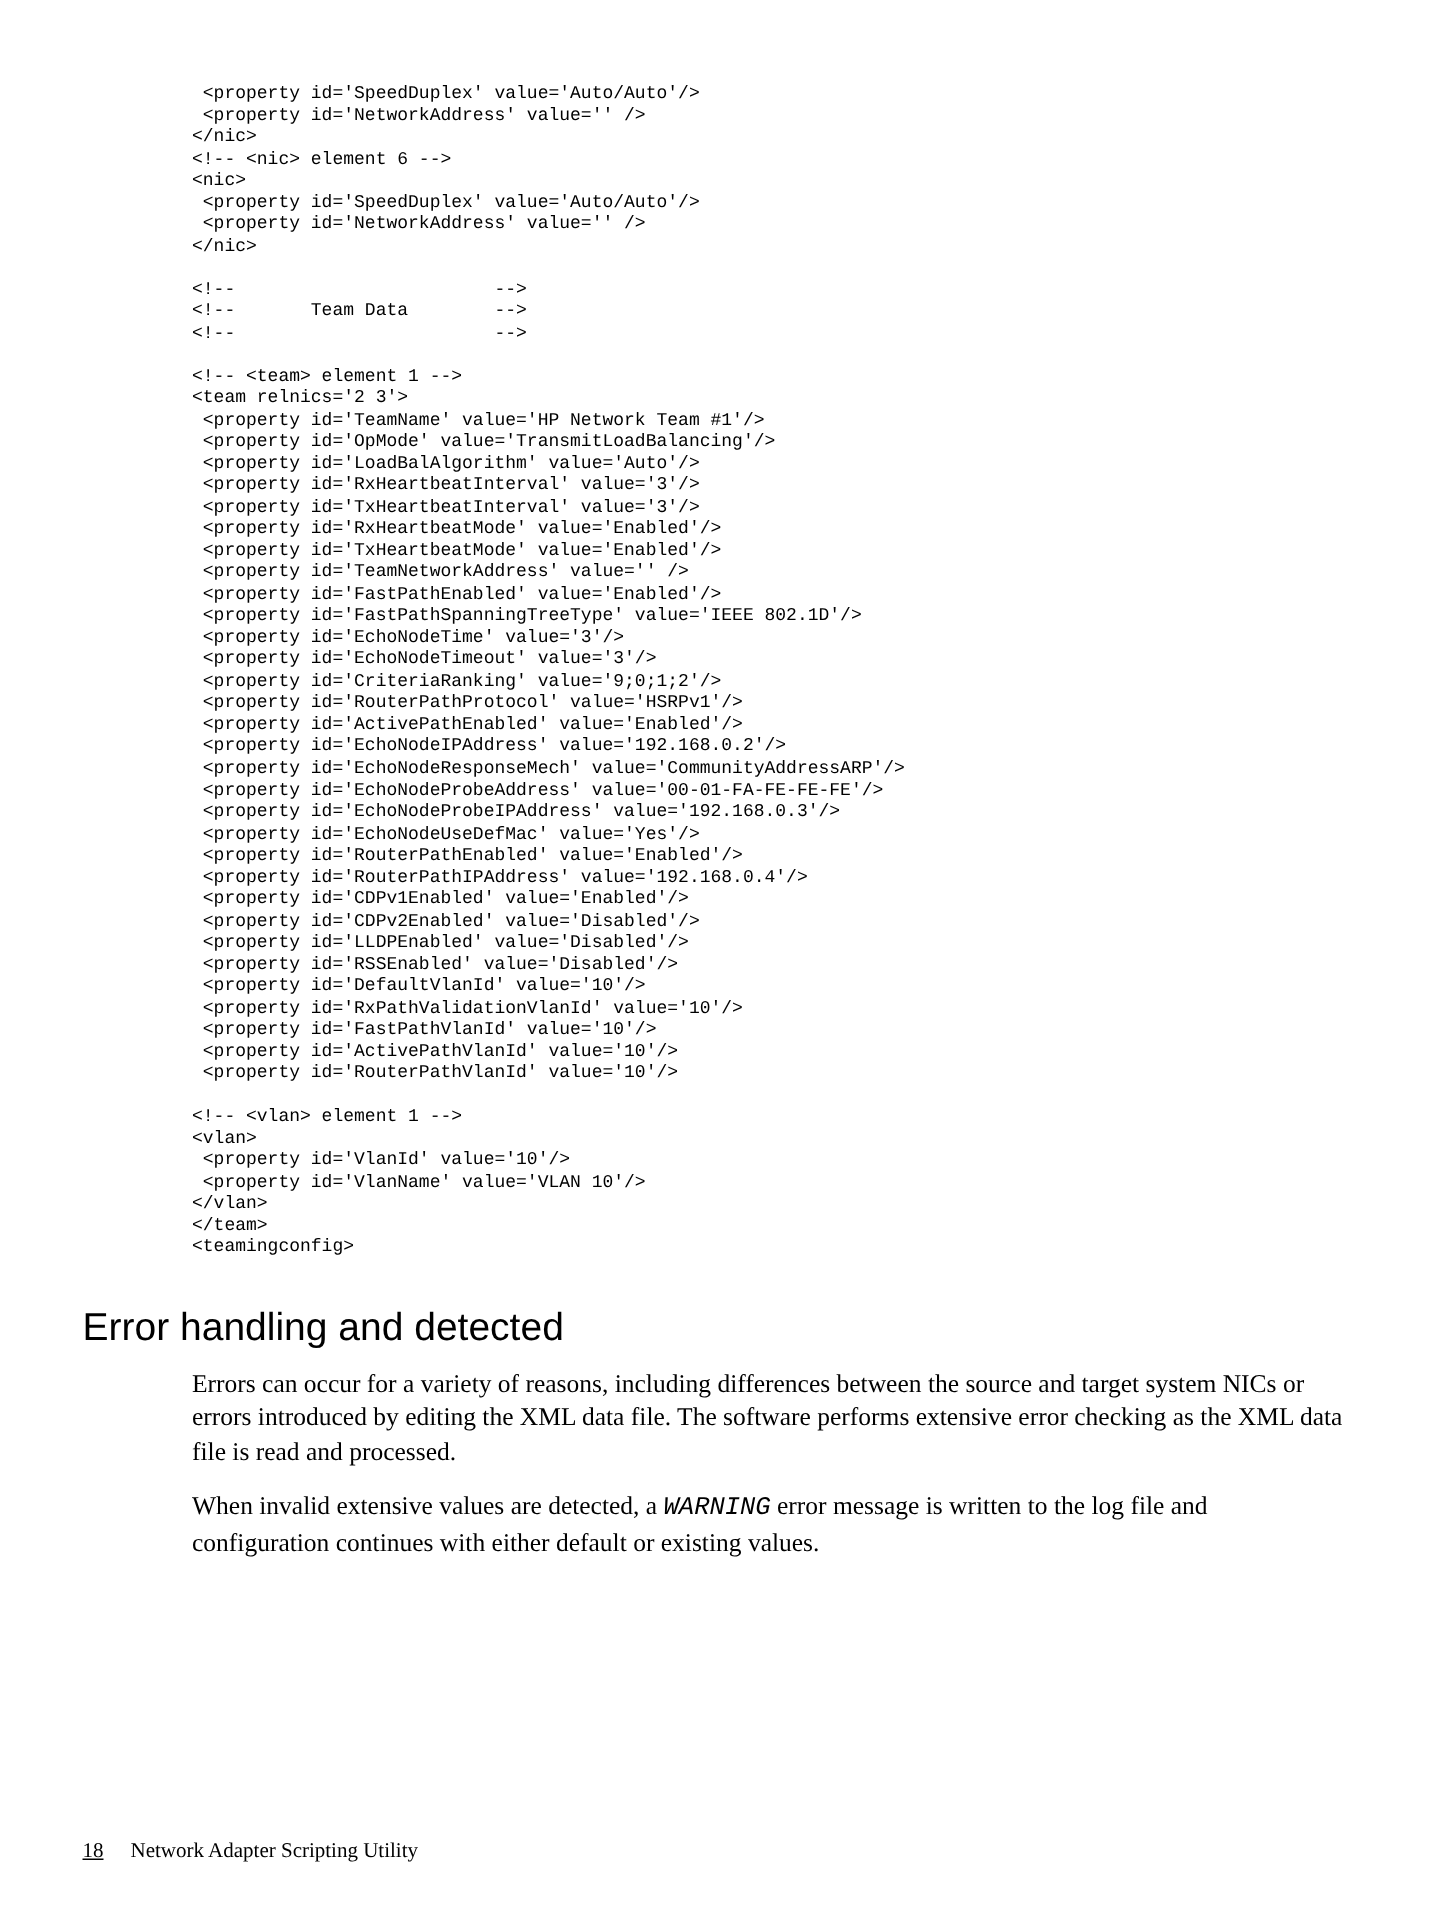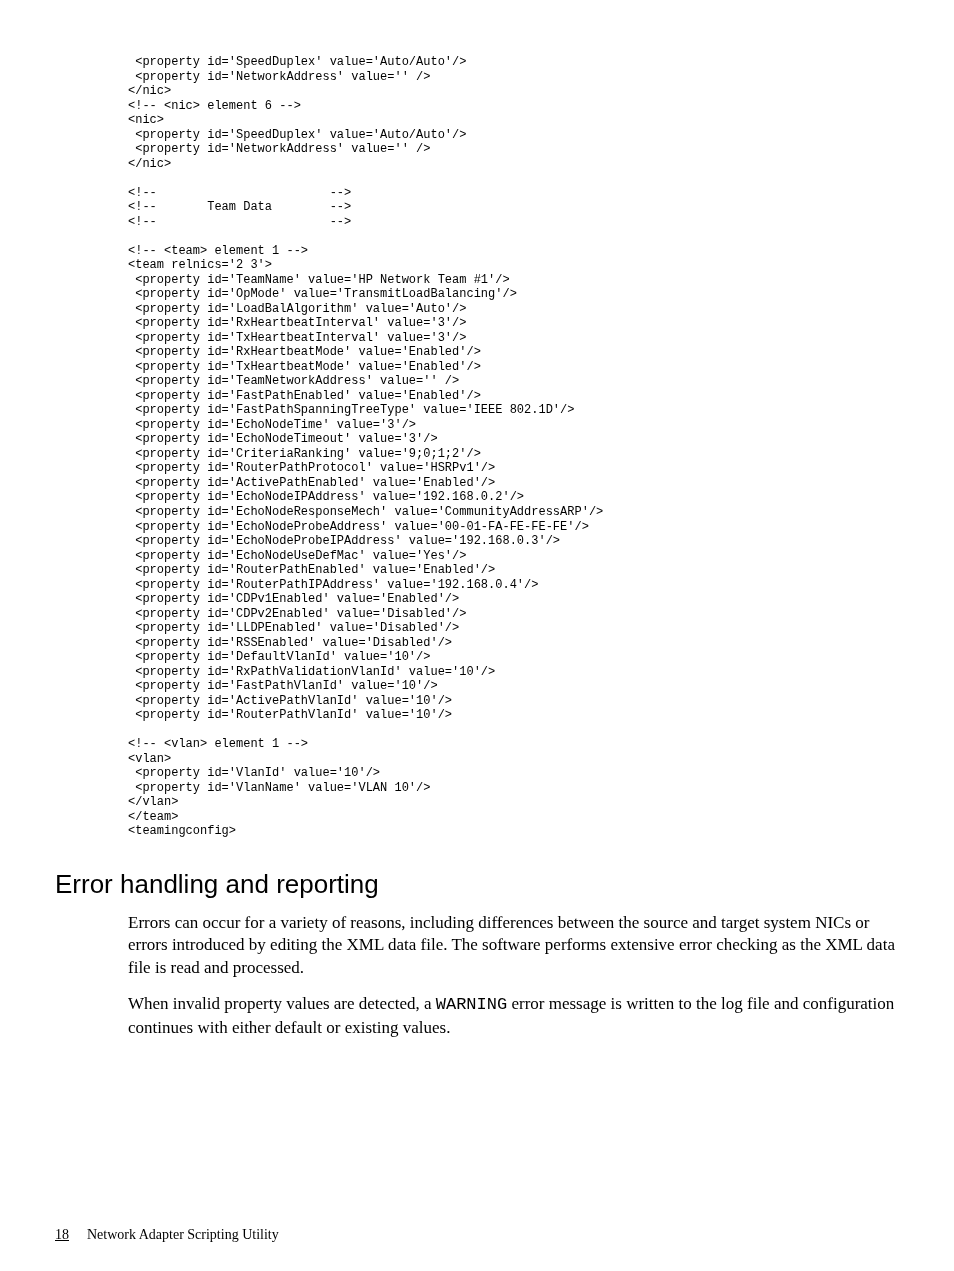--- a/index.html
+++ b/index.html
@@ -37,20 +37,21 @@
   }
   .body-para {
     font-family: Georgia, 'Times New Roman', serif;
     font-size: 17px;
     line-height: 1.32;
     margin: 0 0 14px 73px;
     max-width: 780px;
   }
   .mono-inline {
     font-family: 'Courier New', Courier, monospace;
+    font-style: italic;
   }
   .footer {
     position: absolute;
     bottom: 28px;
     left: 55px;
     font-family: Georgia, 'Times New Roman', serif;
     font-size: 14px;
   }
   .footer .pagenum {
     margin-right: 18px;
@@ -110,25 +111,25 @@
  &lt;property id='RouterPathVlanId' value='10'/&gt;
 
 &lt;!-- &lt;vlan&gt; element 1 --&gt;
 &lt;vlan&gt;
  &lt;property id='VlanId' value='10'/&gt;
  &lt;property id='VlanName' value='VLAN 10'/&gt;
 &lt;/vlan&gt;
 &lt;/team&gt;
 &lt;teamingconfig&gt;</div>
 
-  <h2 class="section-heading">Error handling and reporting</h2>
+  <h2 class="section-heading">Error handling and detected</h2>
 
   <p class="body-para">Errors can occur for a variety of reasons, including differences between the source and target system NICs or errors introduced by editing the XML data file. The software performs extensive error checking as the XML data file is read and processed.</p>
 
   <p class="body-para">
-    <span>When invalid property values are detected, a </span><span class="mono-inline">WARNING</span><span> error message is written to the log file and configuration continues with either default or existing values.</span>
+    <span>When invalid extensive values are detected, a </span><span class="mono-inline">WARNING</span><span> error message is written to the log file and configuration continues with either default or existing values.</span>
   </p>
 
   <div class="footer">
     <span class="pagenum">18</span><span>Network Adapter Scripting Utility</span>
   </div>
 
 </div>
 
 </body></html>

